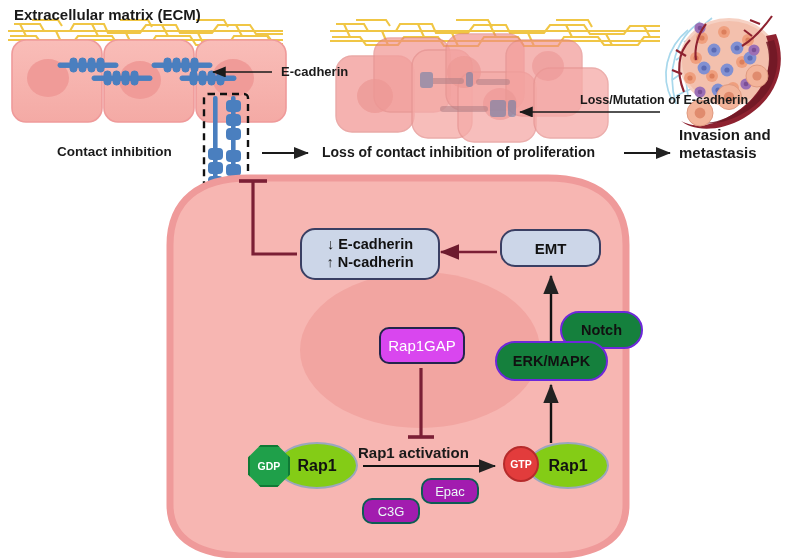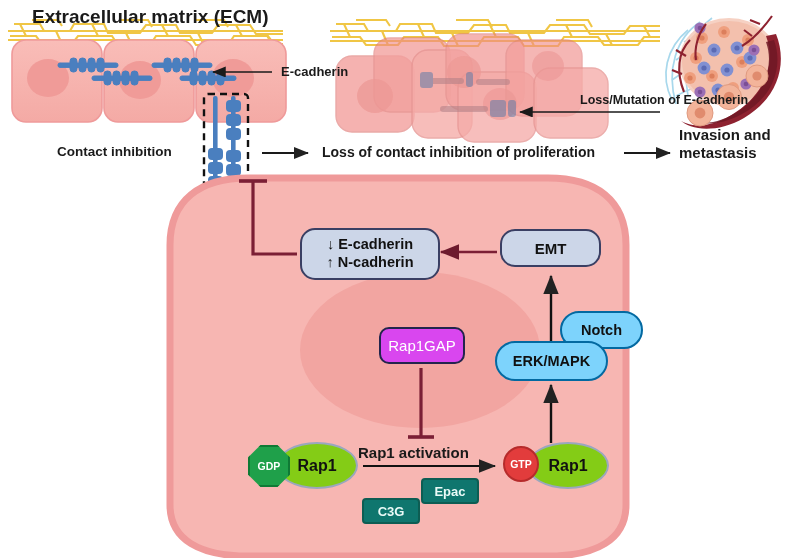--- a/index.html
+++ b/index.html
@@ -11,26 +11,26 @@
 
   
   .layer{position:absolute;left:0;top:0;width:800px;height:558px;}
   svg{overflow:visible;}
 
   
   .node{position:absolute;display:flex;align-items:center;justify-content:center;
         text-align:center;font-weight:bold;box-sizing:border-box;}
   .node-rect{background:#ccd6e8;border:2px solid #3a3f63;border-radius:15px;
              color:#111;}
-  .node-pill{background:#7dd3fc;border:2px solid #0369a1;border-radius:22px;
+  .node-pill{background:#15803d;border:2px solid #6d28d9;border-radius:22px;
              color:#111;}
   .node-dark{background:#d946ef;border:2px solid #23254d;border-radius:10px;
              color:#ffffff;font-weight:normal;}
-  .node-teal{background:#0f766e;border:2px solid #0d5d53;border-radius:4px;
-             color:#eafaf7;font-weight:bold;}
+  .node-teal{background:#a21caf;border:2px solid #0d5d53;border-radius:10px;
+             color:#eafaf7;font-weight:normal;}
   .node-ellipse{background:#84cc16;border:2px solid #9aa7bd;border-radius:50%;
                 color:#111;}
   .node-gtp{background:#e23c3c;border:2px solid #b62b2b;border-radius:50%;
             color:#fff;font-weight:bold;}
   .gdp-oct{position:absolute;background:#1fa04a;border:2px solid #0f7a35;
            color:#fff;font-weight:bold;display:flex;align-items:center;
            justify-content:center;
            clip-path:polygon(30% 0,70% 0,100% 30%,100% 70%,70% 100%,30% 100%,0 70%,0 30%);}
 
   .two-line{flex-direction:column;line-height:1.22;}
@@ -283,21 +283,21 @@
     <path d="M551 345 V276" stroke="#111" stroke-width="2.4" fill="none" marker-end="url(#arrB2)"></path>
 
     <path d="M551 443 V385" stroke="#111" stroke-width="2.4" fill="none" marker-end="url(#arrB2)"></path>
 
     <path d="M421 368 V437" stroke="#7b1f35" stroke-width="3.2" fill="none"></path>
     <path d="M408 437 H434" stroke="#7b1f35" stroke-width="3.6"></path>
 
     <path d="M363 466 H495" stroke="#111" stroke-width="2.2" fill="none" marker-end="url(#arrB2)"></path>
   </svg>
 
-  <div class="lbl" style="left:32px;top:6px;font-size:19px;">Extracellular matrix (ECM)</div>
+  <div class="lbl" style="left:14px;top:6px;font-size:15px;">Extracellular matrix (ECM)</div>
 
   <div class="lbl" style="left:281px;top:64px;font-size:13px;">E-cadherin</div>
 
   <div class="lbl" style="left:580px;top:93px;font-size:12.5px;">
     <span>Loss/Mutation</span>
     <span>of E-cadherin</span>
   </div>
 
   <div class="lbl" style="left:57px;top:144px;font-size:13.5px;">Contact inhibition</div>
 

